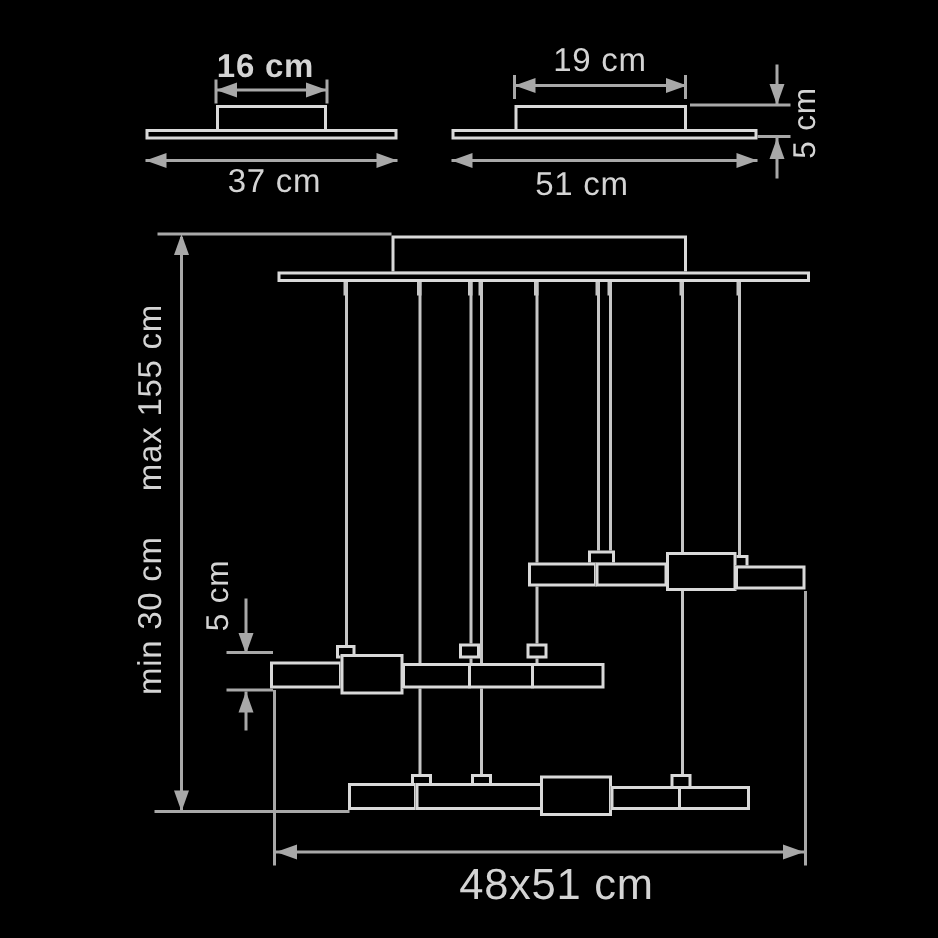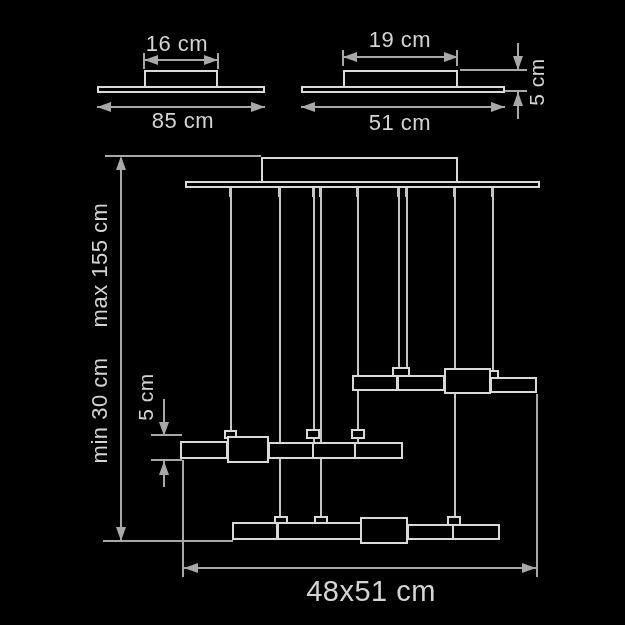--- a/index.html
+++ b/index.html
@@ -31,47 +31,47 @@
   .ar{border-top:5px solid transparent;border-bottom:5px solid transparent;border-left:14px solid var(--dm);}
   .au{border-left:5px solid transparent;border-right:5px solid transparent;border-bottom:14px solid var(--dm);}
   .ad{border-left:5px solid transparent;border-right:5px solid transparent;border-top:14px solid var(--dm);}
 </style>
 </head>
 <body>
 
 <div id="canvas">
 
   <div>
-    <div class="lbl" style="left:177px;top:44px;">16 cm</div>
+    <div class="lbl" style="left:177px;top:44px;font-weight:bold;">16 cm</div>
     <div class="vl" style="left:143px;top:53px;height:16px;"></div>
     <div class="vl" style="left:217px;top:53px;height:16px;"></div>
     <div class="hl" style="left:144px;top:59px;width:74px;"></div>
     <div class="al" style="left:144px;top:55px;"></div>
     <div class="ar" style="left:204px;top:55px;"></div>
     <div class="sl" style="left:144px;top:70px;width:74px;height:18px;"></div>
     <div class="sl" style="left:97px;top:86px;width:168px;height:7px;"></div>
     <div class="hl" style="left:97px;top:106px;width:168px;"></div>
     <div class="al" style="left:97px;top:102px;"></div>
     <div class="ar" style="left:251px;top:102px;"></div>
-    <div class="lbl" style="left:183px;top:121px;">85 cm</div>
+    <div class="lbl" style="left:183px;top:121px;">37 cm</div>
   </div>
 
   <div>
     <div class="lbl" style="left:400px;top:40px;">19 cm</div>
     <div class="vl" style="left:342px;top:50px;height:16px;"></div>
     <div class="vl" style="left:456px;top:50px;height:16px;"></div>
     <div class="hl" style="left:343px;top:56px;width:115px;"></div>
     <div class="al" style="left:343px;top:52px;"></div>
     <div class="ar" style="left:444px;top:52px;"></div>
     <div class="sl" style="left:343px;top:70px;width:115px;height:18px;"></div>
     <div class="sl" style="left:301px;top:86px;width:204px;height:7px;"></div>
     <div class="hl" style="left:301px;top:106px;width:204px;"></div>
     <div class="al" style="left:301px;top:102px;"></div>
     <div class="ar" style="left:491px;top:102px;"></div>
-    <div class="lbl" style="left:400px;top:123px;">51 cm</div>
+    <div class="lbl" style="left:388px;top:123px;">51 cm</div>
 
     <div class="hl" style="left:460px;top:69px;width:67px;"></div>
     <div class="hl" style="left:505px;top:90px;width:22px;"></div>
     <div class="vl" style="left:517px;top:43px;height:27px;"></div>
     <div class="ad" style="left:513px;top:56px;"></div>
     <div class="vl" style="left:517px;top:92px;height:27px;"></div>
     <div class="au" style="left:513px;top:92px;"></div>
     <div class="lbl rot" style="left:537px;top:82px;font-size:21px;">5 cm</div>
   </div>
 

